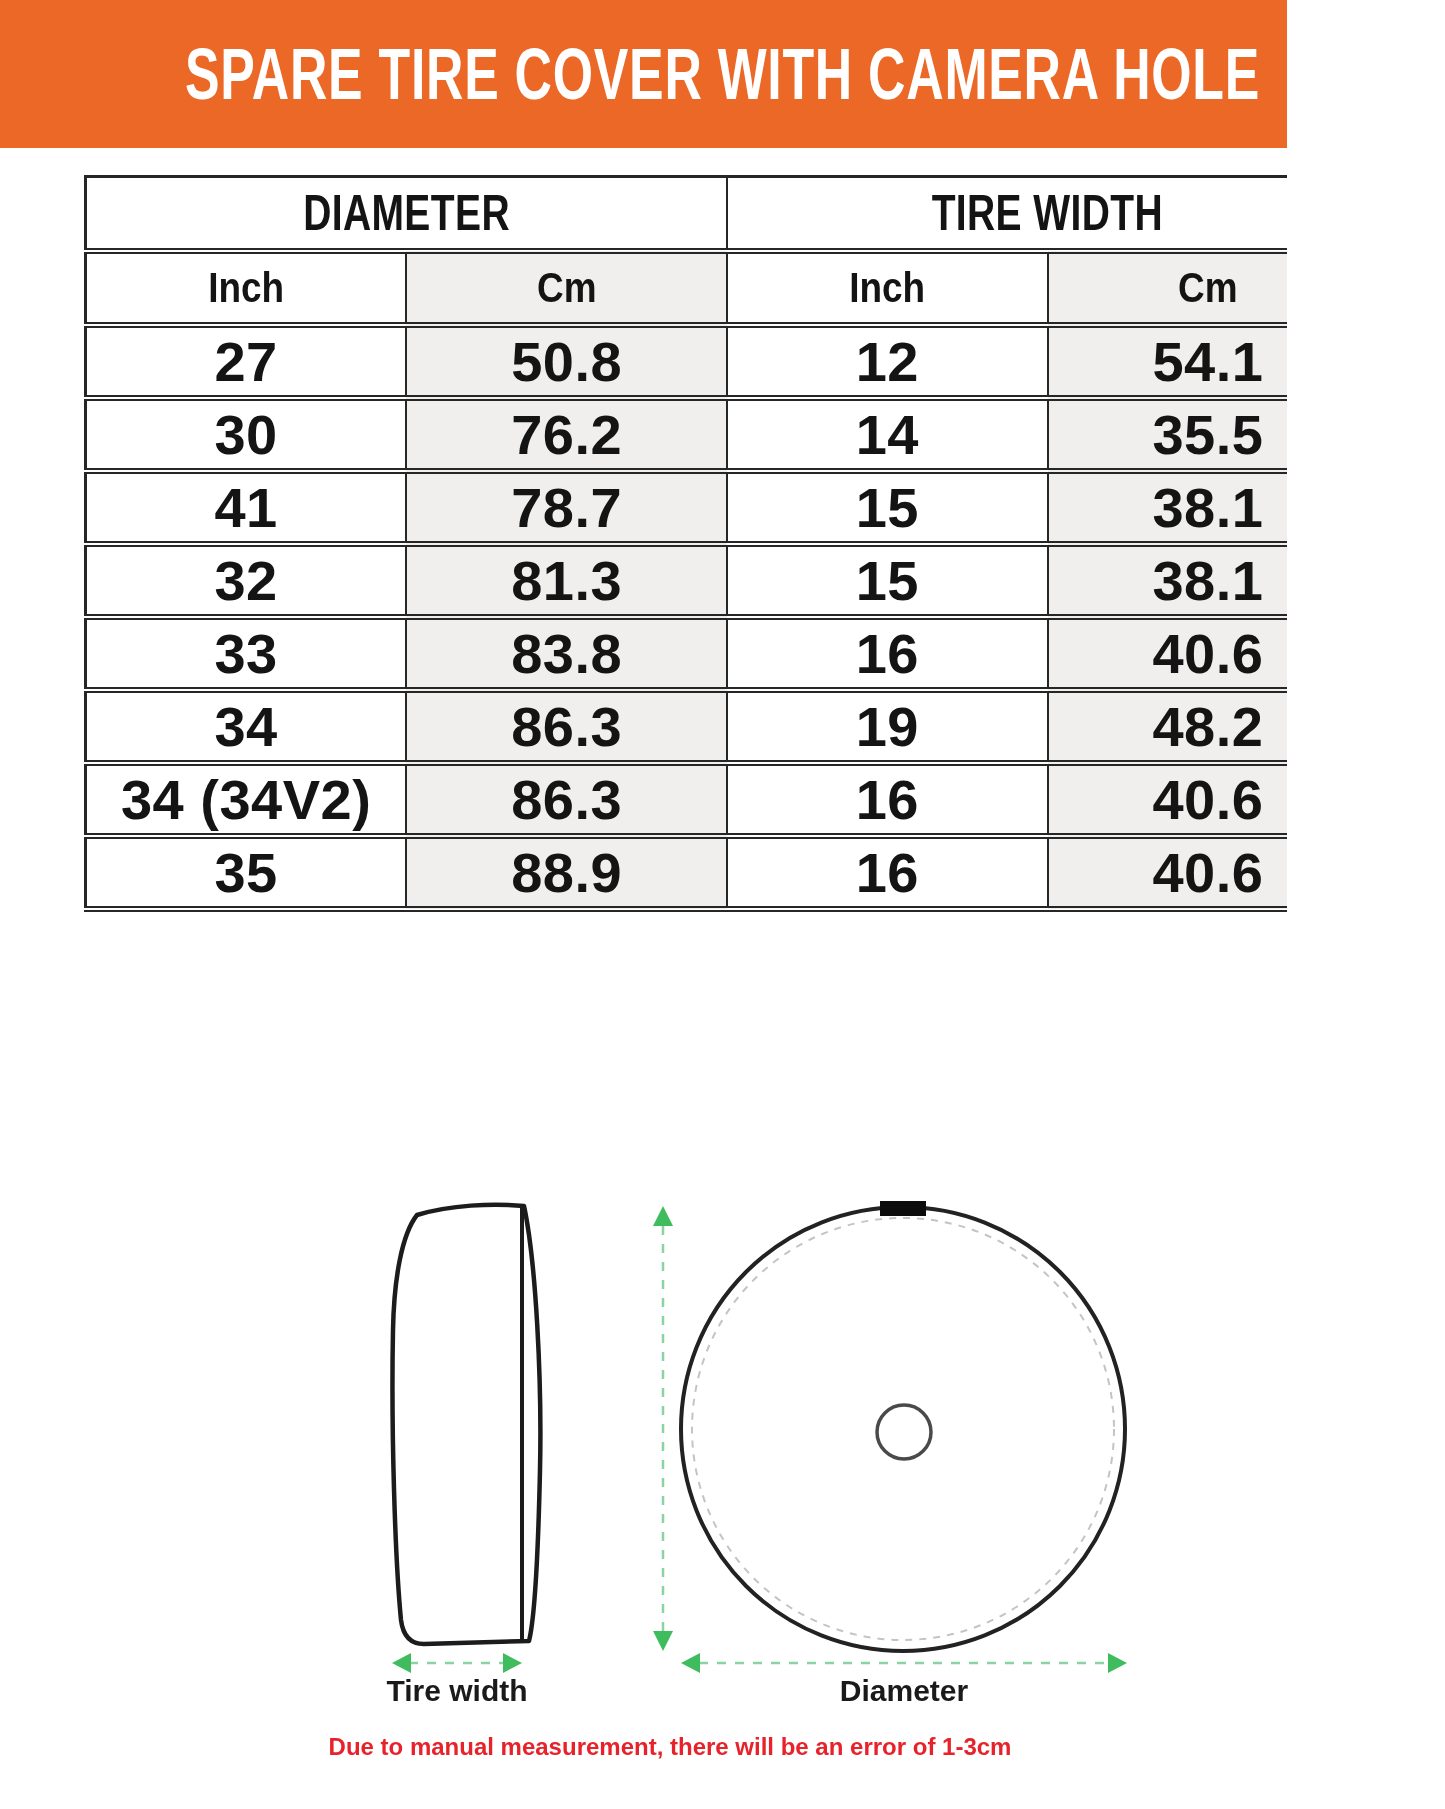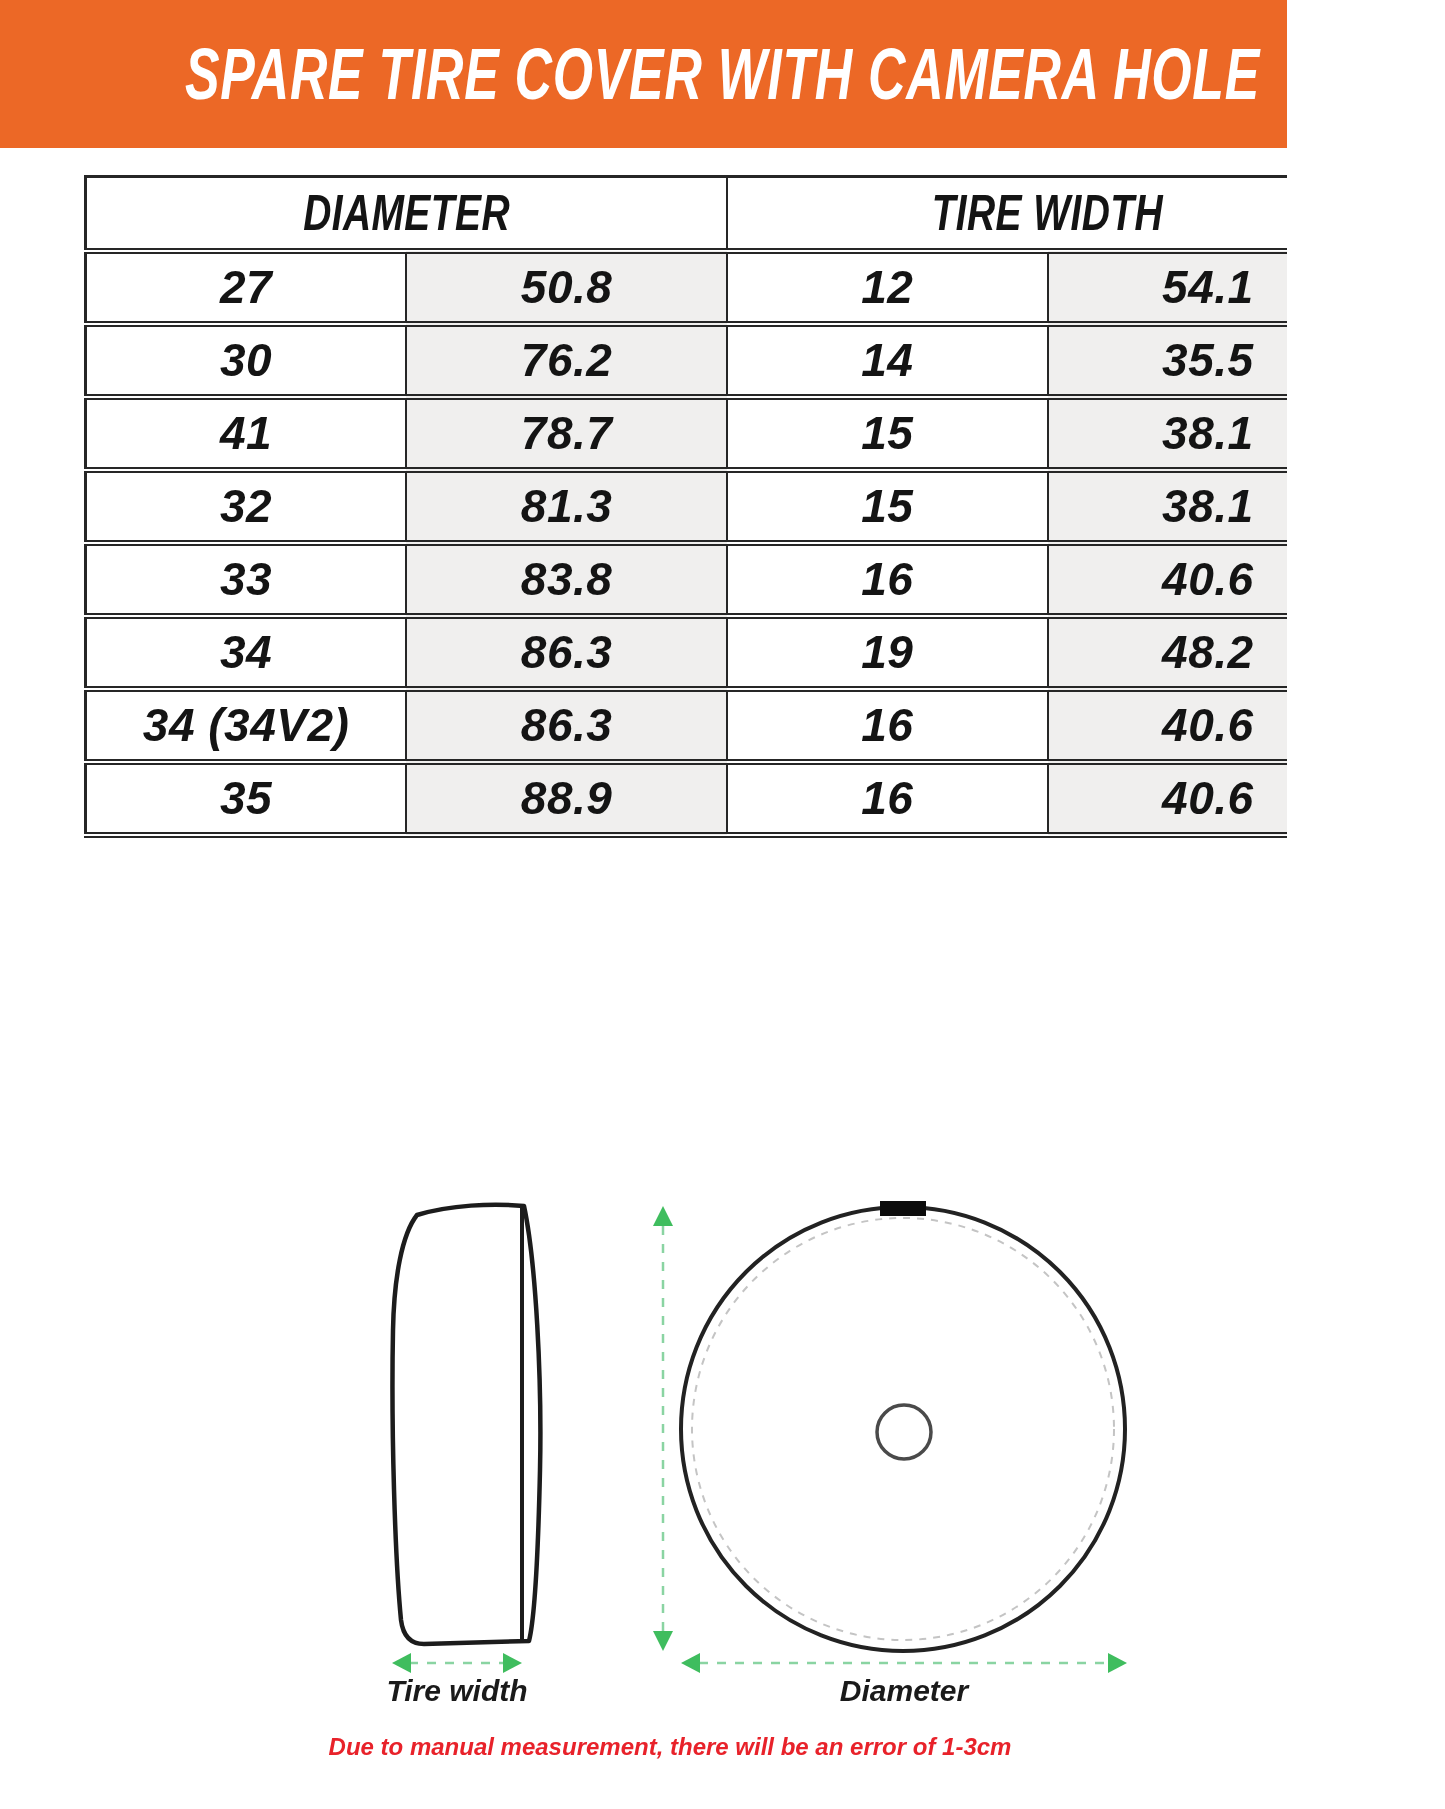--- a/index.html
+++ b/index.html
@@ -1,21 +1,20 @@
 <!DOCTYPE html>
 <html><head>
 <meta charset="utf-8">
 <style>
   * { margin:0; padding:0; box-sizing:border-box; }
   html,body { background:#ffffff; }
   .page {
     position:relative; width:1287px; height:1809px;
     background:#ffffff; overflow:hidden;
     font-family:"Liberation Sans","DejaVu Sans",sans-serif;
-    font-style:italic;
   }
 
   
   .banner {
     position:absolute; left:0; top:0; width:1445px; height:148px;
     display:flex; align-items:center; justify-content:center;
   }
   .banner-title {
     display:inline-block; color:#ffffff; font-size:72px; font-weight:700;
     letter-spacing:1px; transform:scaleX(0.72); transform-origin:center;
@@ -30,21 +29,21 @@
   }
   table.size-table col { width:25%; }
   table.size-table th, table.size-table td {
     border:2px solid #262626;
     border-bottom:6px double #262626;
     text-align:center; vertical-align:middle;
     color:#141414; background:#ffffff;
   }
   th.group-cell { height:74px; }
   th.unit-cell  { height:74px; }
-  td.data-cell  { height:73px; font-size:46px; font-weight:600; letter-spacing:0.5px;margin-top:40px; }
+  td.data-cell  { height:73px; font-size:56px; font-weight:600; letter-spacing:0.5px;margin-top:40px; }
   .shade { background:#f0efee !important; }
   .cond  { display:inline-block; transform:scaleX(0.78); transform-origin:center;
            font-size:50px; font-weight:700; letter-spacing:0.5px; }
   .cond2 { display:inline-block; transform:scaleX(0.88); transform-origin:center;
            font-size:42px; font-weight:700; }
 
   
   svg.diagram { position:absolute; left:0; top:0; }
   .dim-label {
     position:absolute; text-align:center; font-size:30px; font-weight:700;
@@ -72,20 +71,26 @@
     <colgroup>
         <col>
         <col>
         <col>
         <col>
       </colgroup>
     <tbody>
         <tr>
       <th class="group-cell" colspan="2"><span class="cond">DIAMETER</span></th>
       <th class="group-cell" colspan="2"><span class="cond">TIRE WIDTH</span></th>
+    </tr>
+    <tr>
+      <th class="unit-cell"><span class="cond2">Inch</span></th>
+      <th class="unit-cell shade"><span class="cond2">Cm</span></th>
+      <th class="unit-cell"><span class="cond2">Inch</span></th>
+      <th class="unit-cell shade"><span class="cond2">Cm</span></th>
     </tr>
     <tr>
       <td class="data-cell">27</td>
       <td class="data-cell shade">50.8</td>
       <td class="data-cell">12</td>
       <td class="data-cell shade">54.1</td>
     </tr>
     <tr>
       <td class="data-cell">30</td>
       <td class="data-cell shade">76.2</td>

